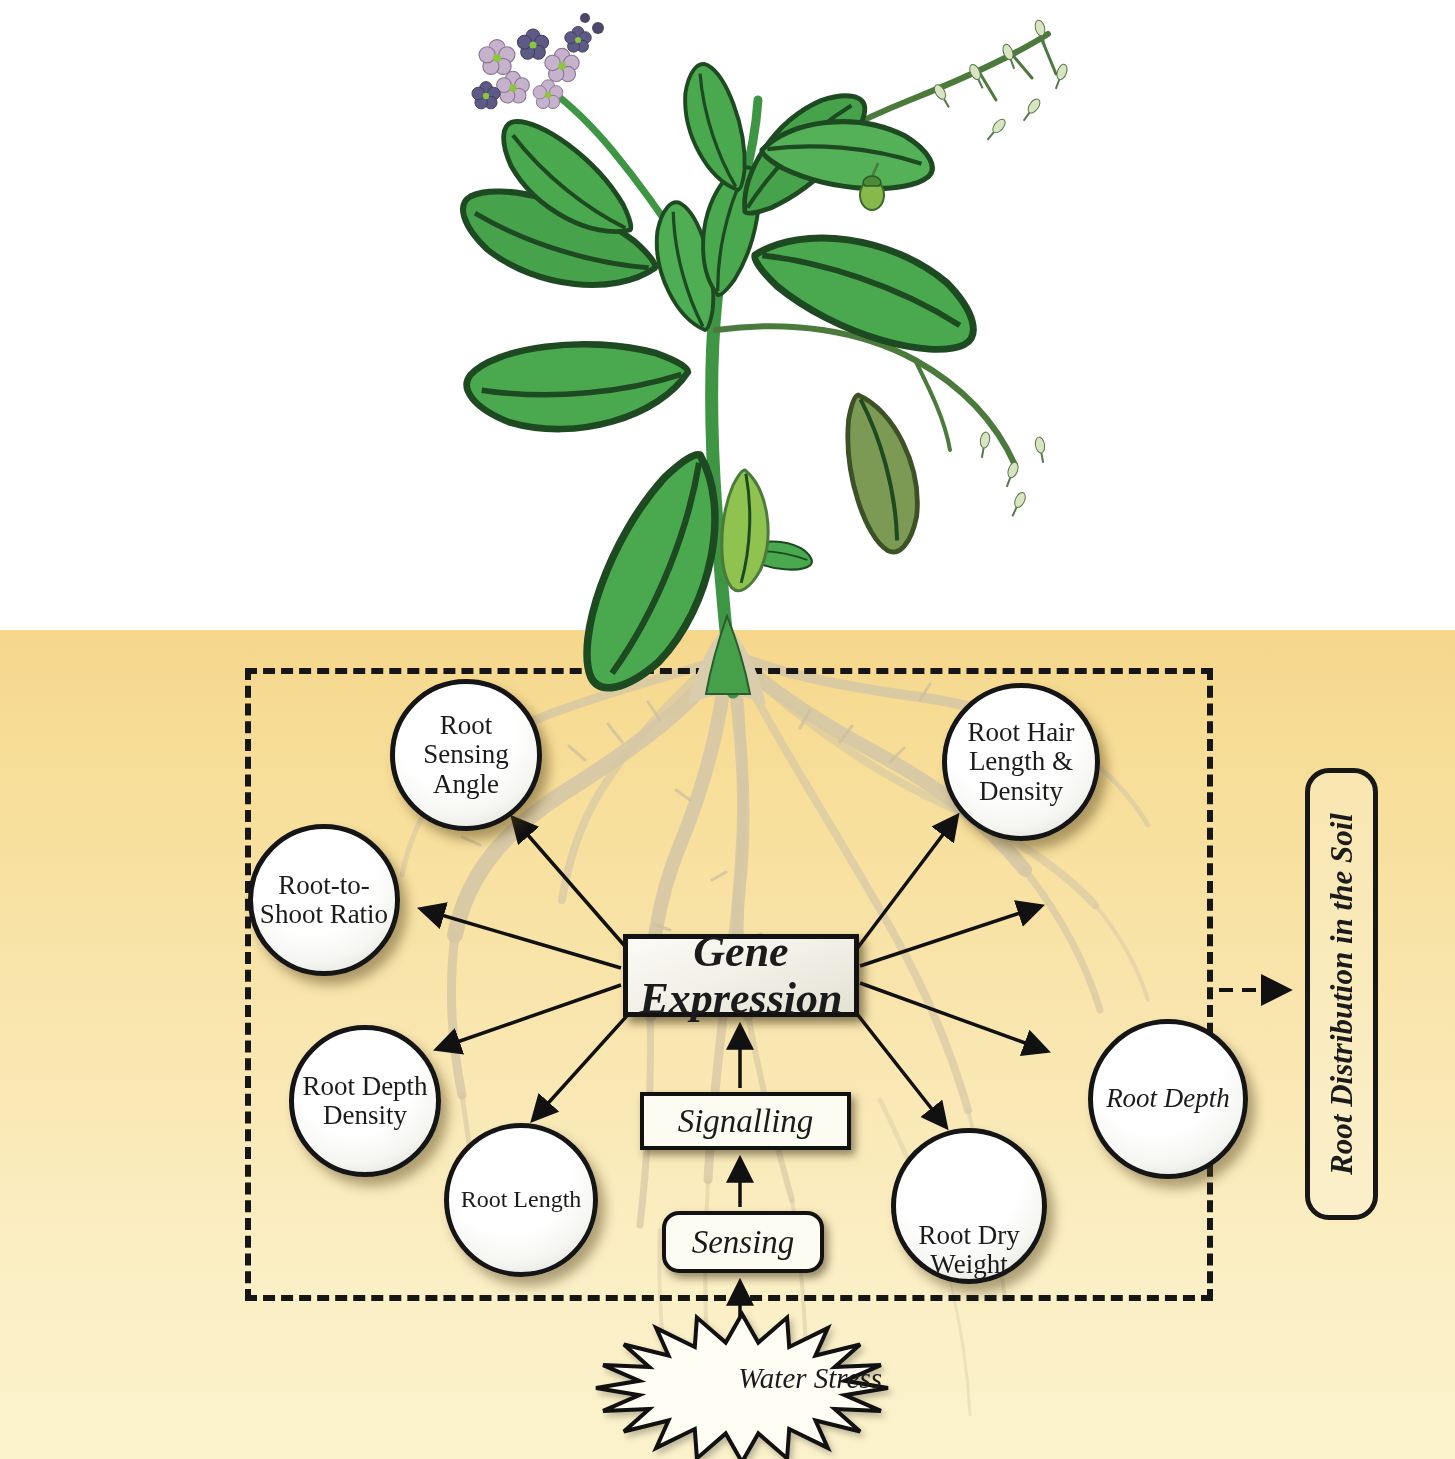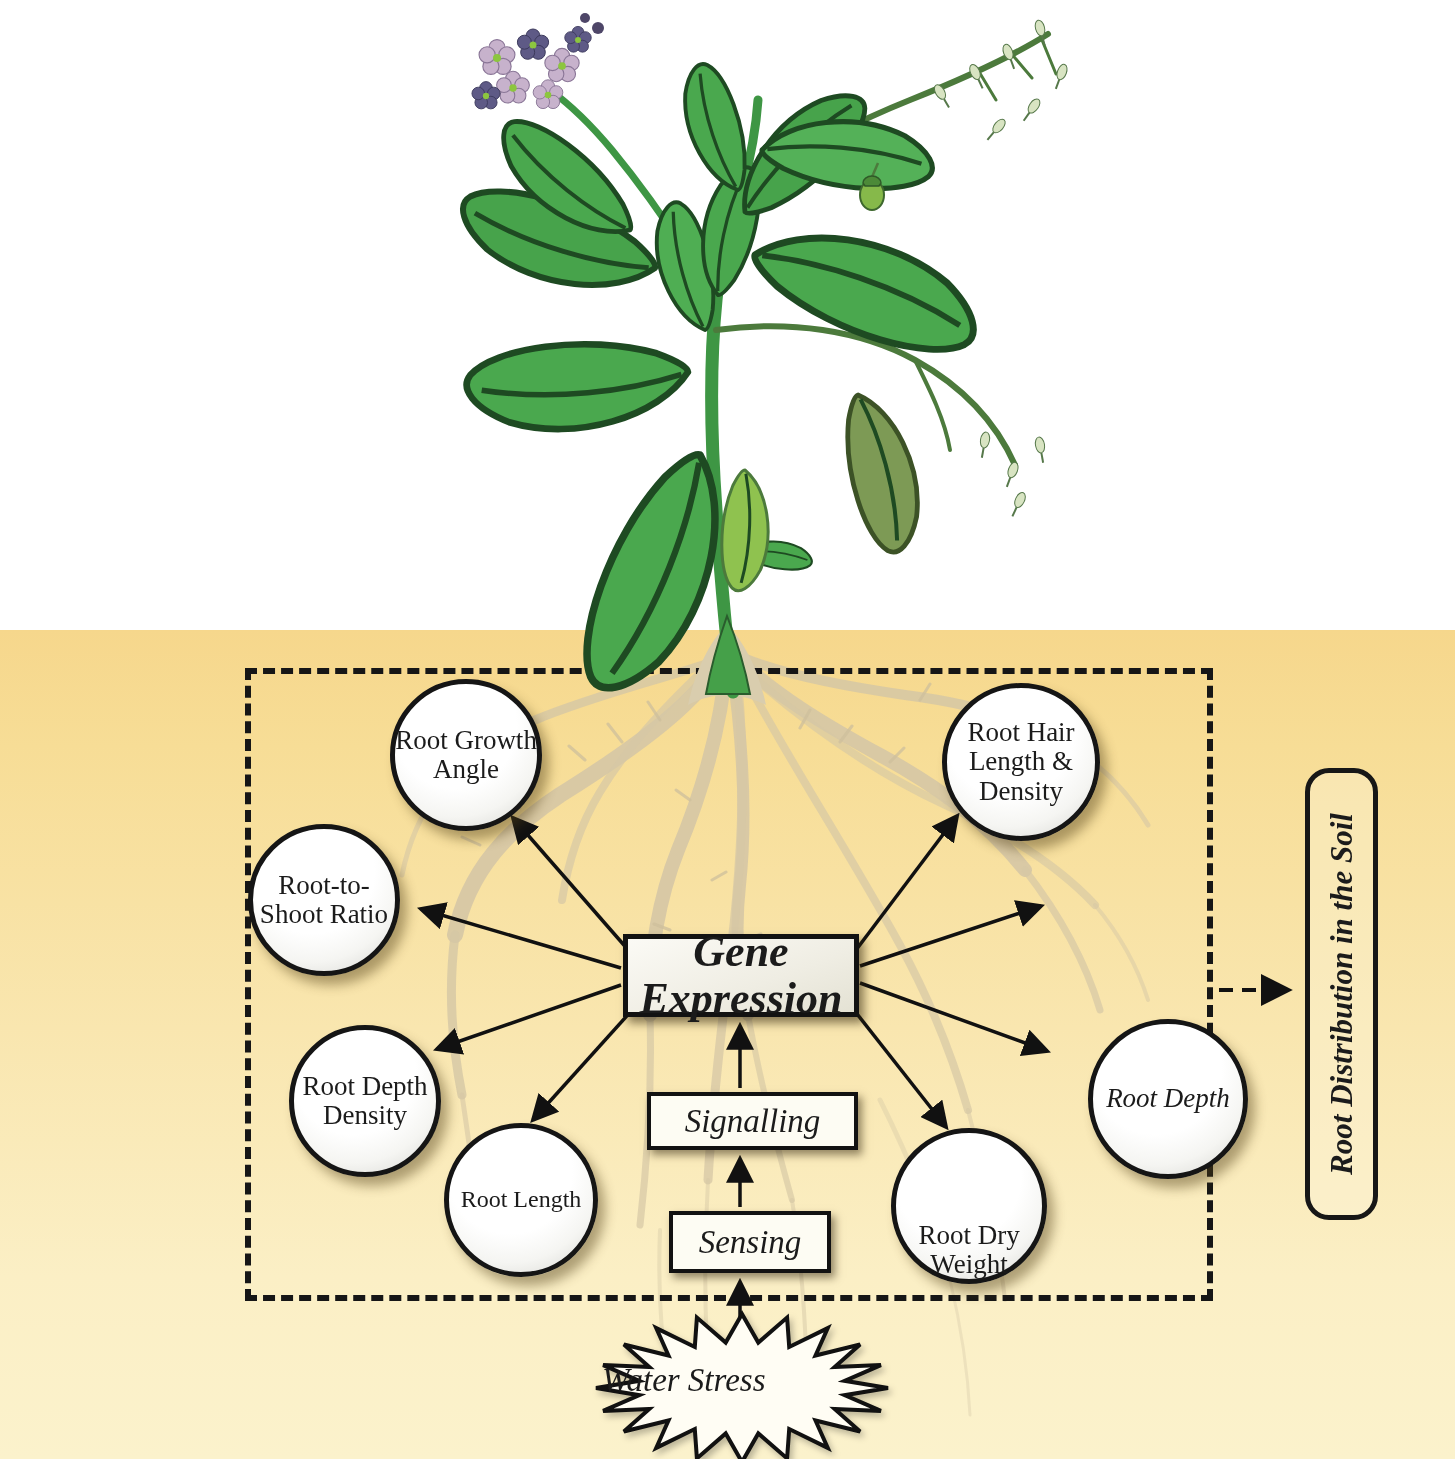--- a/index.html
+++ b/index.html
@@ -29,33 +29,32 @@
     text-align:center;white-space:pre-line;
   }
   .gene{
     border:5px solid #121212;background:linear-gradient(160deg,#fbfaf5 0%,#efede3 60%,#e4e2d4 100%);
     font-weight:bold;font-style:italic;font-size:44px;line-height:1.05;
     box-shadow:5px 6px 9px rgba(45,34,10,.55);
   }
   .process{
     border:4px solid #121212;background:#fdfcf3;font-style:italic;font-size:33px;
     box-shadow:4px 5px 8px rgba(45,34,10,.5);
-    margin-left:7px;
   }
   .side-box{
     position:absolute;left:1305px;top:768px;width:73px;height:452px;box-sizing:border-box;
     border:5px solid #171717;border-radius:24px;background:rgba(253,247,224,.35);
     display:flex;align-items:center;justify-content:center;
   }
   .side-box .vtext{
     transform:rotate(-90deg);white-space:nowrap;font-weight:bold;font-style:italic;font-size:31px;
   }
   .stress-label{
-    position:absolute;left:602px;top:1362px;width:280px;text-align:left;
-    font-style:italic;font-size:33px;
+    position:absolute;left:602px;top:1362px;width:280px;text-align:right;
+    font-style:italic;font-size:29px;
   }
 </style>
 </head>
 <body>
 
 <div class="stage">
 
   <div class="soil"></div>
 
   <svg class="layer" width="1455" height="1459" viewBox="0 0 1455 1459">
@@ -190,21 +189,21 @@
       <line x1="850" y1="1005" x2="946" y2="1127" marker-end="url(#ah)"></line>
       <line x1="740" y1="1088" x2="740" y2="1026" marker-end="url(#ah)"></line>
       <line x1="740" y1="1207" x2="740" y2="1159" marker-end="url(#ah)"></line>
       <line x1="740" y1="1318" x2="740" y2="1282" marker-end="url(#ah)"></line>
       <line x1="1219" y1="990" x2="1288" y2="990" stroke-width="4" stroke-dasharray="14 9" marker-end="url(#ah)"></line>
     </g>
     <polygon id="star" fill="#fffdf4" stroke="#111111" stroke-width="4" stroke-linejoin="miter" style="filter:drop-shadow(3px 4px 3px rgba(0,0,0,0.25));" points="742.0,1314.0 758.3,1342.6 787.1,1317.6 789.2,1347.0 827.8,1328.1 815.5,1355.5 860.1,1344.5 834.7,1367.1 880.9,1365.1 844.7,1380.8 888.0,1388.0 844.7,1395.2 880.9,1410.9 834.7,1408.9 860.1,1431.5 815.5,1420.5 827.8,1447.9 789.2,1429.0 787.1,1458.4 758.3,1433.4 742.0,1462.0 725.7,1433.4 696.9,1458.4 694.8,1429.0 656.2,1447.9 668.5,1420.5 623.9,1431.5 649.3,1408.9 603.1,1410.9 639.3,1395.2 596.0,1388.0 639.3,1380.8 603.1,1365.1 649.3,1367.1 623.9,1344.5 668.5,1355.5 656.2,1328.1 694.8,1347.0 696.9,1317.6 725.7,1342.6"></polygon>
   </svg>
 
   <div class="circle-node" style="left:390px;top:679px;width:152px;height:152px;">
-    <span>Root Growth
+    <span>Root Sensing
 Angle</span>
   </div>
   <div class="circle-node" style="left:248px;top:824px;width:152px;height:152px;">
     <span>Root-to-
 Shoot Ratio</span>
   </div>
   <div class="circle-node" style="left:289px;top:1025px;width:152px;height:152px;">
     <span>Root Depth
 Density</span>
   </div>
@@ -224,21 +223,21 @@
 Weight</span>
   </div>
 
   <div class="rect-node gene" style="left:623px;top:934px;width:236px;height:83px;">
     <span>Gene
 Expression</span>
   </div>
   <div class="rect-node process" style="left:640px;top:1092px;width:211px;height:58px;">
     <span>Signalling</span>
   </div>
-  <div class="rect-node process" style="left:662px;top:1211px;width:162px;height:62px;">
+  <div class="rect-node process" style="left:662px;top:1211px;width:162px;height:62px;border-radius:17px;">
     <span>Sensing</span>
   </div>
 
   <div class="stress-label">Water Stress</div>
 
   <div class="side-box">
     <span class="vtext">Root Distribution in the Soil</span>
   </div>
 
 </div>

